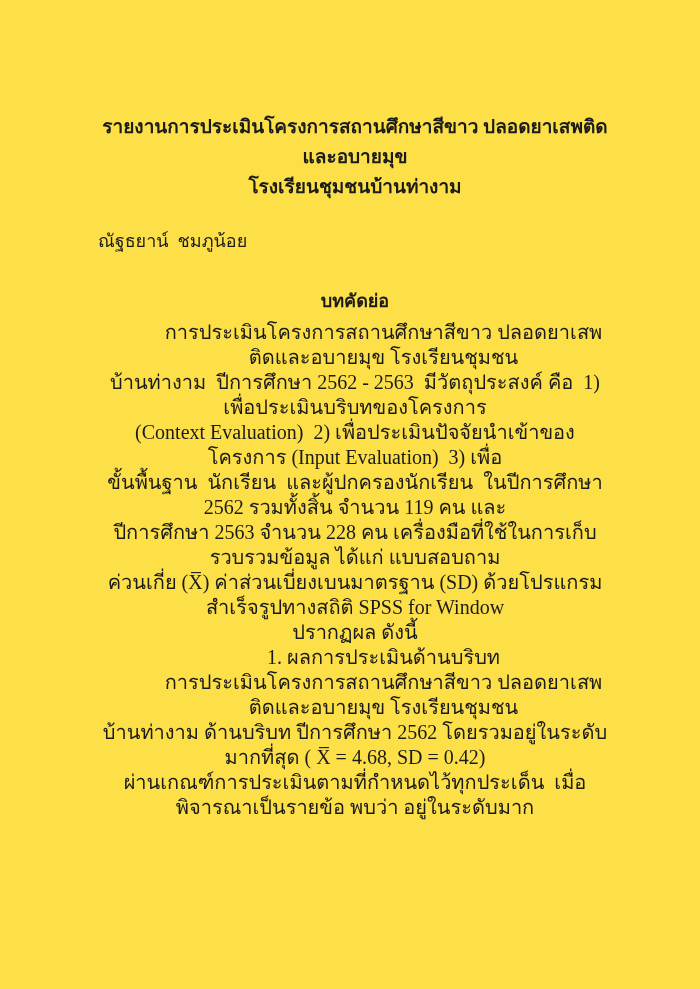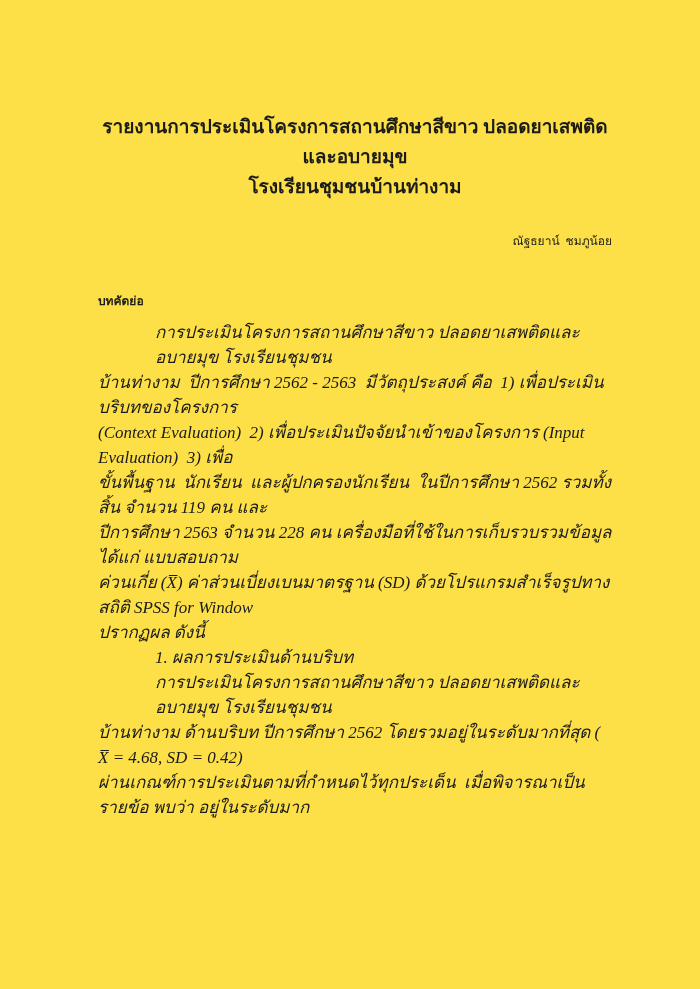--- a/index.html
+++ b/index.html
@@ -28,42 +28,41 @@
     text-align: center;
   }
   .title-line {
     font-size: 19px;
     font-weight: bold;
     line-height: 30px;
     white-space: pre-wrap;
   }
   .author {
     margin-top: 26px;
-    text-align: right;
-    font-size: 12px;
+    text-align: left;
+    font-size: 18px;
     line-height: 26px;
     white-space: pre-wrap;
   }
   .abstract-heading {
     margin-top: 34px;
-    font-size: 12px;
+    font-size: 18px;
     font-weight: bold;
     line-height: 26px;
-    text-align: left;
+    text-align: center;
   }
   .body-text {
     margin-top: 6px;
   }
   .line {
-    font-size: 17px;
+    font-size: 20px;
     line-height: 25px;
     min-height: 25px;
     white-space: pre-wrap;
-    text-align: left;
-    font-style: italic;
+    text-align: center;
   }
   .line.indent {
     padding-left: 57px;
   }
 </style>
 </head>
 <body>
 
 <div class="page">
   <div class="content">

